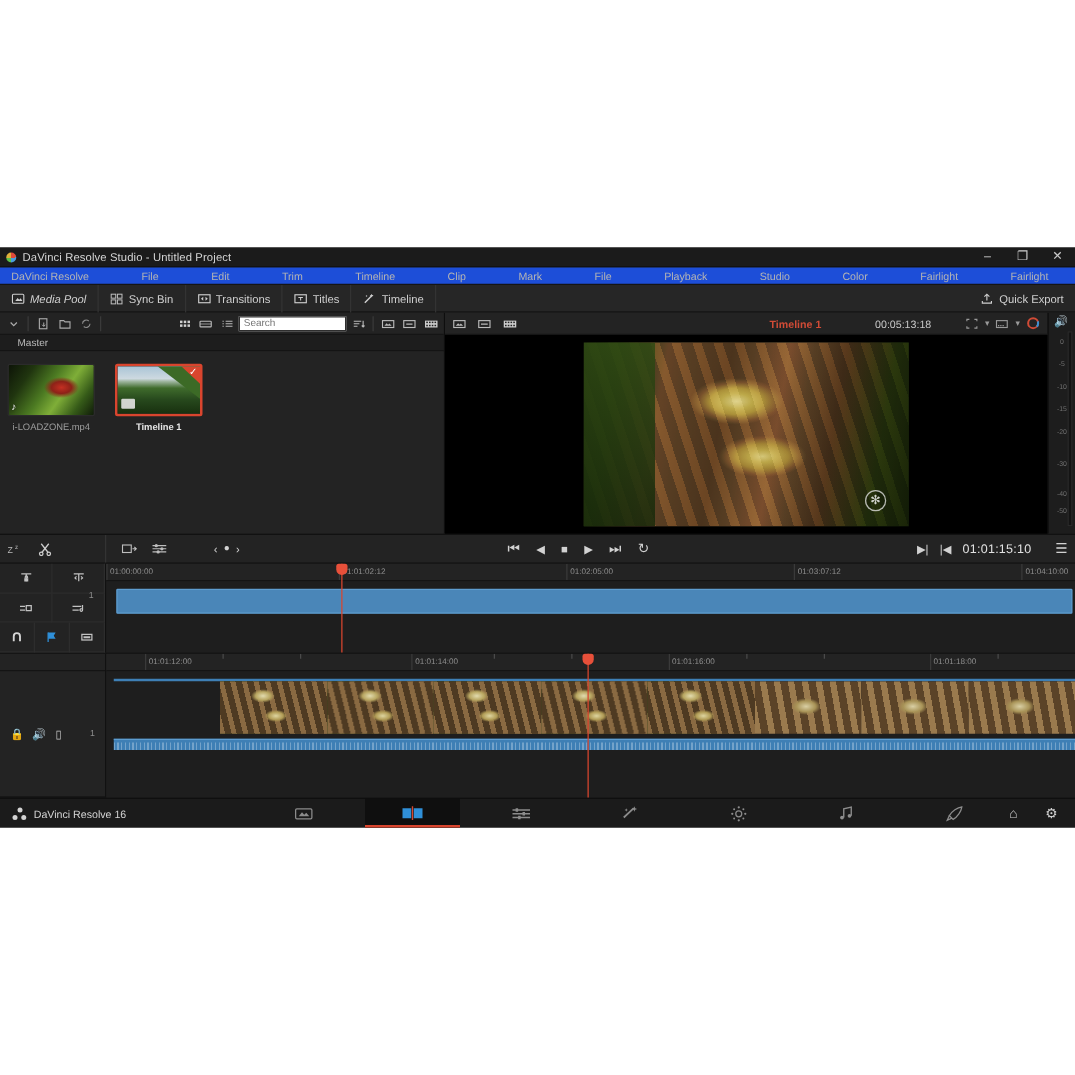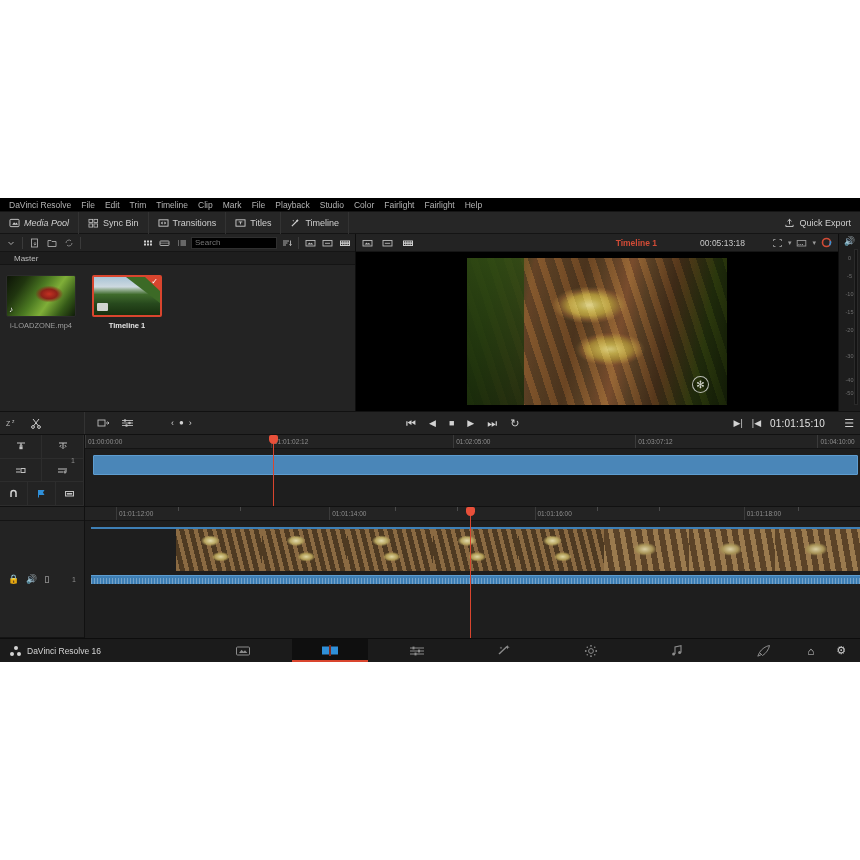--- a/index.html
+++ b/index.html
@@ -34,24 +34,25 @@
   .tb-title { font-size: 9px; color: #d6d6d6; letter-spacing: .1px; }
   .tb-ctrls { margin-left: auto; display: flex; }
   .tb-btn {
     width: 28px; height: 16px; display: flex;
     align-items: center; justify-content: center;
     color: #c9c9c9; font-size: 10px; line-height: 1;
   }
 
   
   .menubar {
-    height: 14px; background: #000000;
+    height: 14px; background: #1d4ed8;
     display: flex; align-items: flex-start;
     padding-left: 4px; flex: none;
     border-bottom: 1px solid #151515;
+    gap: 32px;
   }
   .menu-item {
     font-size: 8.5px; color: #b4b4b4;
     padding: 0 5px; line-height: 14px; white-space: nowrap;
   }
 
   
   .toolbar {
     height: 22px; background: #262626;
     display: flex; align-items: center;
@@ -85,21 +86,21 @@
   
   .pool { width: 356px; background: #1d1d1d; display: flex; flex-direction: column;
           border-right: 1px solid #0e0e0e; }
   .pool-bar {
     height: 18px; background: #232323; display: flex; align-items: center;
     gap: 2px; padding: 0 3px; border-bottom: 1px solid #151515; flex: none;
   }
   .pb-ico { width: 15px; height: 14px; display: flex; align-items: center; justify-content: center; }
   .pb-sep { width: 1px; height: 12px; background: #3a3a3a; margin: 0 2px; }
   .pool-search {
-    width: 86px; height: 12px; background: #000000;
+    width: 86px; height: 12px; background: #ffffff;
     border: 1px solid #2f2f2f; color: #7e7e7e; font-size: 8px;
     padding: 0 3px; outline: none; font-family: inherit;
   }
   .pool-crumb {
     height: 13px; font-size: 8px; color: #bdbdbd;
     display: flex; align-items: center; padding-left: 14px;
     background: #1d1d1d; border-bottom: 1px solid #141414; flex: none;
   }
   .pool-body { flex: 1; display: flex; gap: 16px; padding: 10px 0 0 6px; background: #232323; }
   .clip { width: 70px; }
@@ -315,20 +316,29 @@
     content: ""; position: absolute; left: 0; right: 0; bottom: 0; height: 2px; background: #d9452e;
   }
   .pb-right { display: flex; align-items: center; gap: 22px; padding-right: 14px; }
   .pb-r-ico { color: #cfcfcf; font-size: 11px; }
 </style>
 </head>
 <body>
 
 <div class="app">
 
+  <div class="titlebar">
+    <div class="tb-logo"></div>
+    <div class="tb-title">DaVinci Resolve Studio - Untitled Project</div>
+    <div class="tb-ctrls">
+      <div class="tb-btn">–</div>
+      <div class="tb-btn">❐</div>
+      <div class="tb-btn">✕</div>
+    </div>
+  </div>
 
   <div class="menubar">
     <div class="menu-item">DaVinci Resolve</div>
     <div class="menu-item">File</div>
     <div class="menu-item">Edit</div>
     <div class="menu-item">Trim</div>
     <div class="menu-item">Timeline</div>
     <div class="menu-item">Clip</div>
     <div class="menu-item">Mark</div>
     <div class="menu-item">File</div>

